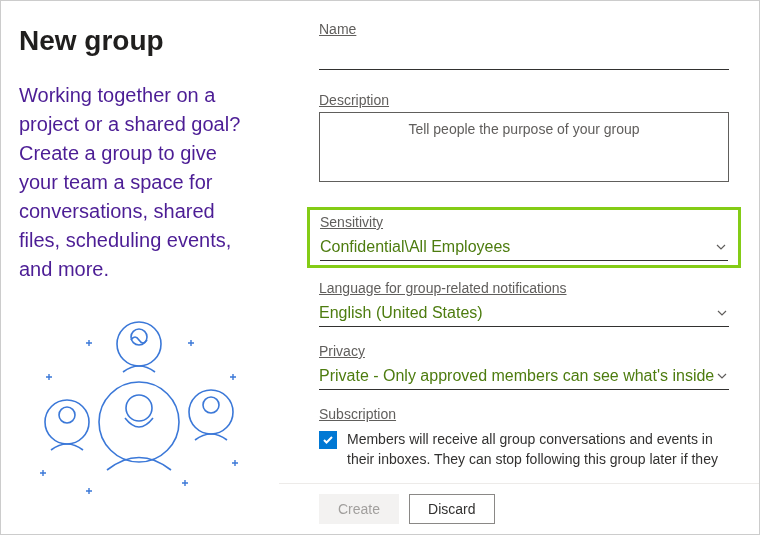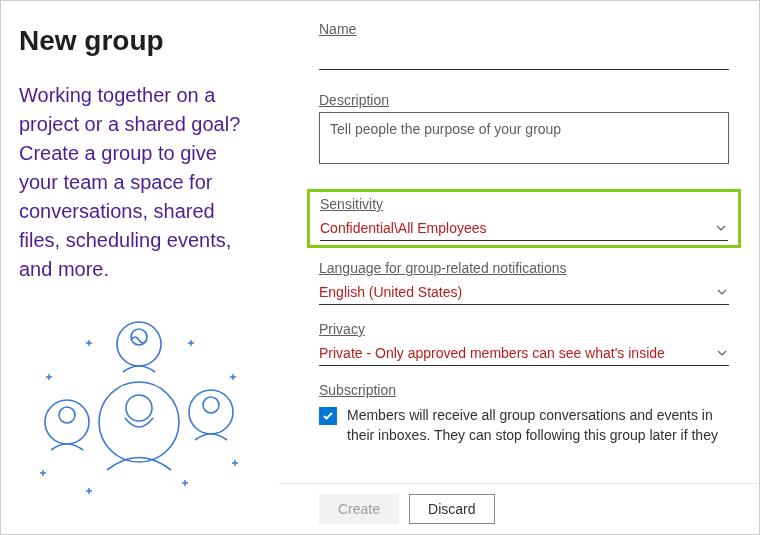--- a/index.html
+++ b/index.html
@@ -54,28 +54,29 @@
     font-size: 14px;
     padding: 6px 0 6px 0;
     outline: none;
     background: transparent;
     font-family: inherit;
     color: #323130;
   }
   .field-group { margin-bottom: 22px; }
   .desc-textarea {
     width: 100%;
-    height: 52px;
+    height: 70px;
     border: 1px solid #605e5c;
     font-family: inherit;
     font-size: 14px;
     padding: 8px 10px;
     resize: none;
     outline: none;
     color: #323130;
+    text-align: center;
   }
   .desc-textarea::placeholder { color: #605e5c; }
   .section-heading {
     font-size: 16px;
     font-weight: 600;
     color: #201f1e;
     margin-top: 6px;
     margin-bottom: 10px;
   }
   .highlight-box {
@@ -87,22 +88,22 @@
   }
   .select-row {
     display: flex;
     align-items: center;
     justify-content: space-between;
     border-bottom: 1px solid #323130;
     padding: 4px 0 4px 0;
     cursor: pointer;
   }
   .select-value {
-    font-size: 14px;
-    color: #b91c1c;
+    font-size: 16px;
+    color: #4d7c0f;
   }
   .chevron {
     width: 14px;
     height: 14px;
     flex-shrink: 0;
   }
   .chevron svg { stroke: #605e5c; }
   .checkbox-row {
     display: flex;
     align-items: flex-start;

